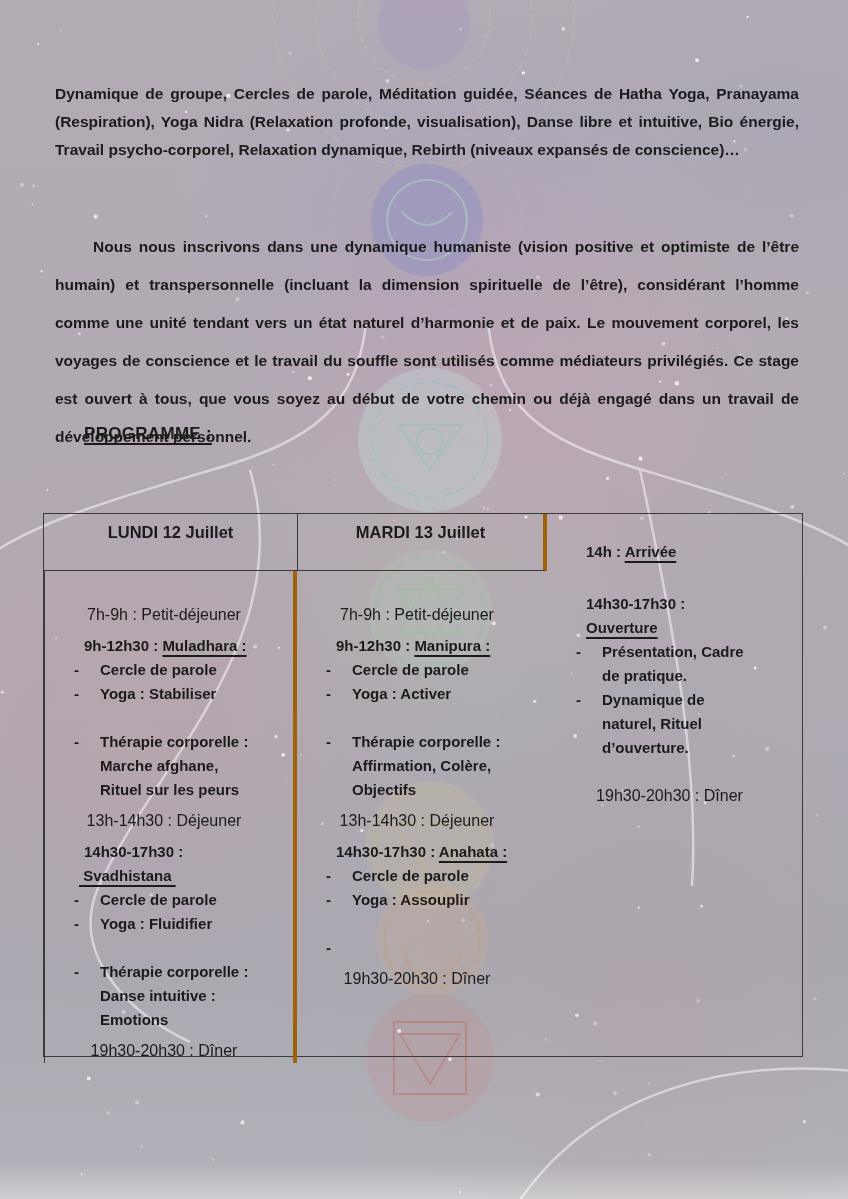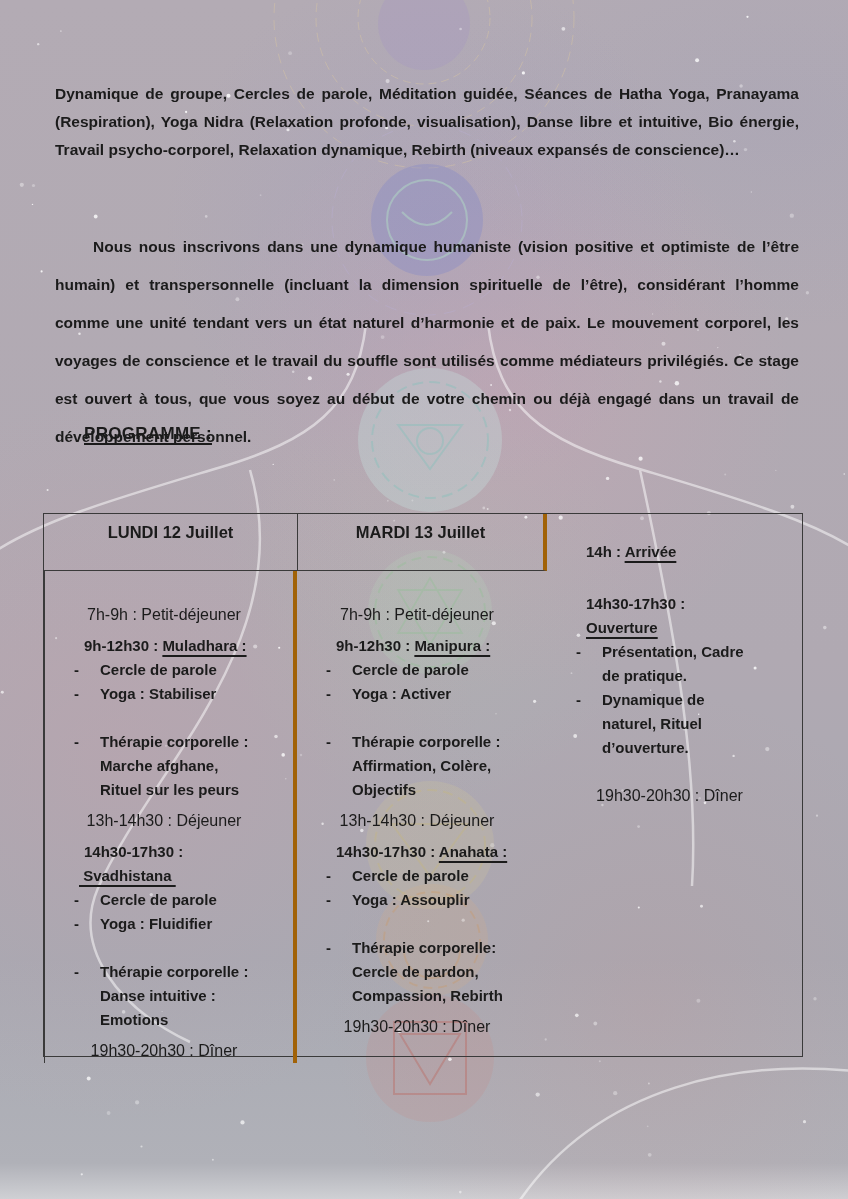--- a/index.html
+++ b/index.html
@@ -329,21 +329,18 @@
         <div class="bullet bold">
             <span class="dash">-</span>
             <span class="btext">Cercle de parole</span>
           </div>
         <div class="bullet bold">
             <span class="dash">-</span>
             <span class="btext">Yoga : Assouplir</span>
           </div>
         <div class="bullet bold gap-sm">
             <span class="dash">-</span>
-            <span class="btext">Thérapie corporelle:
-Cercle de pardon,
-Compassion, Rebirth</span>
           </div>
         <div class="line center gap-lg">19h30-20h30 : Dîner</div>
       </div>
     </div>
   </div>
 </div>
 
 </body></html>

